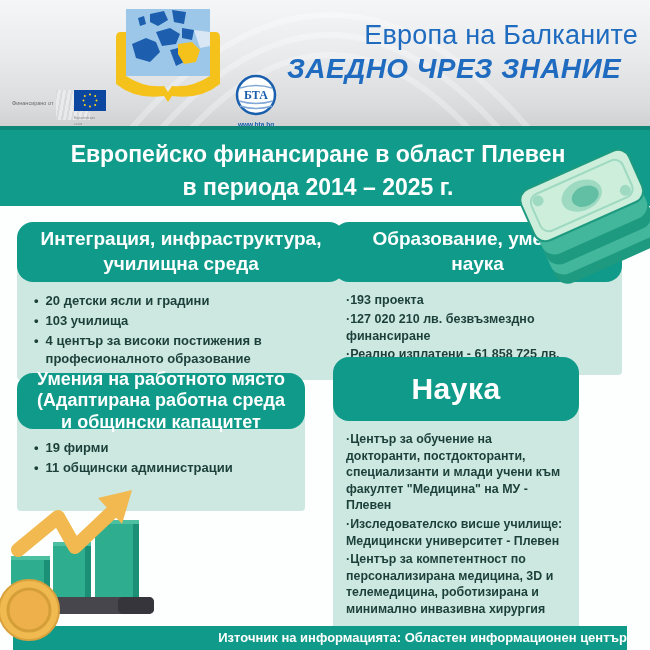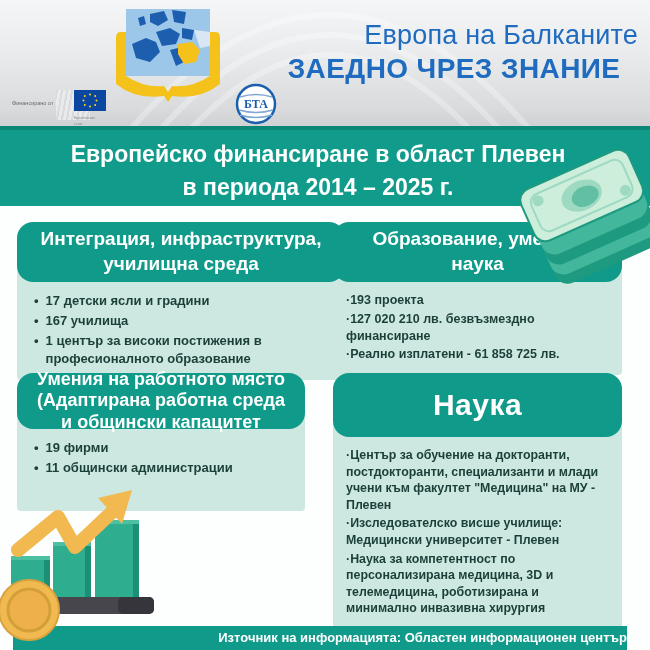--- a/index.html
+++ b/index.html
@@ -14,48 +14,48 @@
     position:absolute; top:0; left:0; width:650px; height:126px;
     background:linear-gradient(180deg,#f5f6f7 0%, #e9eaec 45%, #d9dbdd 85%, #cfd1d3 100%);
     overflow:hidden;
   }
   .header-waves { position:absolute; top:-40px; left:120px; opacity:.55; }
   .brand {
     position:absolute; top:20px; right:12px; width:368px;
     text-align:center; color:#1e6bbf; line-height:1.18; letter-spacing:.2px;
   }
   .brand-line1 { font-size:27px; font-weight:400;text-align:right; }
-  .brand-line2 { font-size:28px; font-weight:700; letter-spacing:.4px; }
+  .brand-line2 { font-size:28px; font-weight:700; letter-spacing:.4px;font-style:italic; }
   .book-logo { position:absolute; top:6px; left:112px; }
   .eu-lockup { position:absolute; left:12px; top:90px; display:flex; align-items:flex-start; gap:5px; }
   .funded-label { font-size:5.5px; color:#6a6c6e; margin-top:10px; white-space:nowrap; }
   .eu-building {
     width:34px; height:30px; margin-left:-2px;
     background:repeating-linear-gradient(100deg,#d8dadc 0 2px,#eceeef 2px 5px);
     opacity:.8;
   }
   .eu-flag-block { position:absolute; left:62px; top:-2px; width:34px; text-align:left; }
   .eu-subtext { font-size:3.5px; color:#8a8c8e; line-height:1.3; margin-top:1px; }
-  .bta-logo { position:absolute; left:233px; top:83px; width:46px; text-align:center; }
+  .bta-logo { position:absolute; left:233px; top:74px; width:46px; text-align:center; }
   .bta-url { font-size:6.5px; font-weight:700; color:#1a5fae; margin-top:1px; }
 
   
   .banner {
     position:absolute; top:126px; left:0; width:650px; height:80px;
     background:#119b8a; border-top:4px solid #0c8677;
     color:#ffffff; text-align:center; font-weight:700;
     padding:8px 28px 0 14px; font-size:23px; line-height:1.45;
   }
 
   
   .card { position:absolute; }
   .card-1 { left:17px;  top:222px; width:328px; }
   .card-2 { left:333px; top:222px; width:289px; }
   .card-3 { left:17px;  top:373px; width:288px; }
-  .card-4 { left:333px; top:373px; width:289px; }
+  .card-4 { left:333px; top:357px; width:246px; }
   .card-header {
     position:relative; z-index:2;
     background:#0f9a89; border-radius:16px;
     color:#ffffff; font-weight:700; text-align:center;
     display:flex; align-items:center; justify-content:center;
     padding:4px 14px;
   }
   .card-1 .card-header, .card-2 .card-header { height:60px; font-size:19px; line-height:1.3; }
   .card-3 .card-header { height:56px; font-size:18px; line-height:1.18; }
   .card-4 .card-header { height:64px; font-size:30px; letter-spacing:.5px; }
@@ -175,29 +175,29 @@
       <circle cx="37" cy="45" r="5.5" fill="#9ed9c2"></circle>
       <circle cx="121" cy="71" r="5.5" fill="#9ed9c2"></circle>
     </g>
   </svg>
 
   <div class="card card-1">
     <div class="card-header">Интеграция, инфраструктура, училищна среда</div>
     <div class="card-body">
         <div class="item disc">
           <span class="bullet">•</span>
-          <span>17 детски ясли и градини</span>
-        </div>
-        <div class="item disc">
-          <span class="bullet">•</span>
-          <span>167 училища</span>
-        </div>
-        <div class="item disc">
-          <span class="bullet">•</span>
-          <span>1 център за високи постижения в професионалното образование</span>
+          <span>20 детски ясли и градини</span>
+        </div>
+        <div class="item disc">
+          <span class="bullet">•</span>
+          <span>103 училища</span>
+        </div>
+        <div class="item disc">
+          <span class="bullet">•</span>
+          <span>4 център за високи постижения в професионалното образование</span>
         </div>
       </div>
   </div>
 
   <div class="card card-2">
     <div class="card-header">Образование, умения, наука</div>
     <div class="card-body">
         <div class="item inline-dot">·193 проекта</div>
         <div class="item inline-dot">·127 020 210 лв. безвъзмездно финансиране</div>
         <div class="item inline-dot">·Реално изплатени - 61 858 725 лв.</div>
@@ -216,21 +216,21 @@
           <span>11 общински администрации</span>
         </div>
       </div>
   </div>
 
   <div class="card card-4">
     <div class="card-header">Наука</div>
     <div class="card-body">
         <div class="item inline-dot">·Център за обучение на докторанти, постдокторанти, специализанти и млади учени към факултет "Медицина" на МУ - Плевен</div>
         <div class="item inline-dot">·Изследователско висше училище: Медицински университет - Плевен</div>
-        <div class="item inline-dot">·Наука за компетентност по персонализирана медицина, 3D и телемедицина, роботизирана и минимално инвазивна хирургия</div>
+        <div class="item inline-dot">·Център за компетентност по персонализирана медицина, 3D и телемедицина, роботизирана и минимално инвазивна хирургия</div>
       </div>
   </div>
 
   <svg class="growth-chart" width="205" height="174" viewBox="0 0 205 174">
 
     <g>
       <rect x="13" y="80" width="39" height="44" fill="#2fae8f"></rect>
       <rect x="46" y="80" width="6" height="44" fill="#1c8f77"></rect>
       <rect x="55" y="66" width="38" height="58" fill="#2fae8f"></rect>
       <rect x="87" y="66" width="6" height="58" fill="#1c8f77"></rect>

